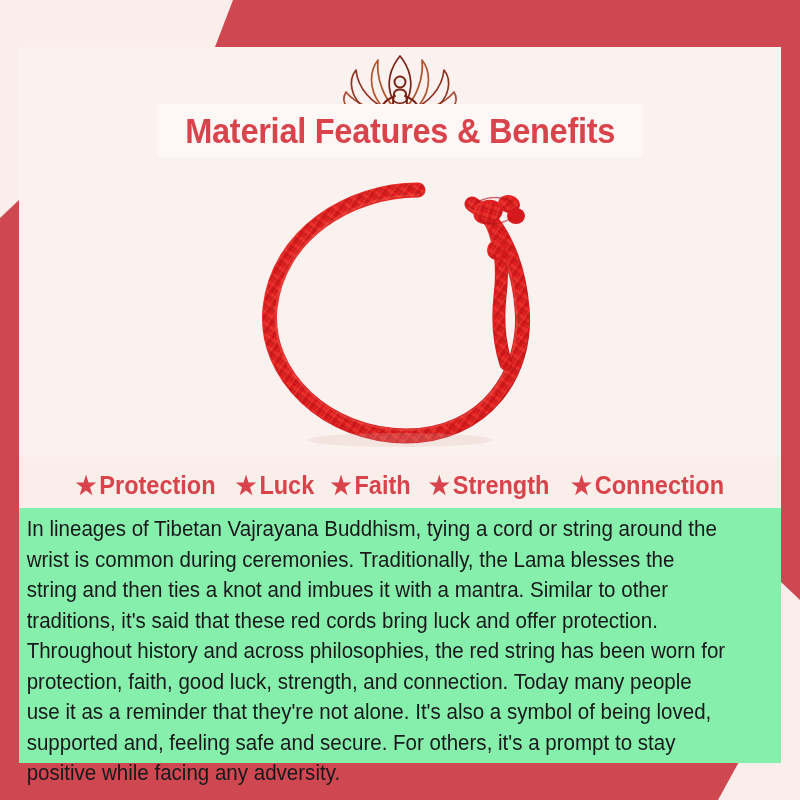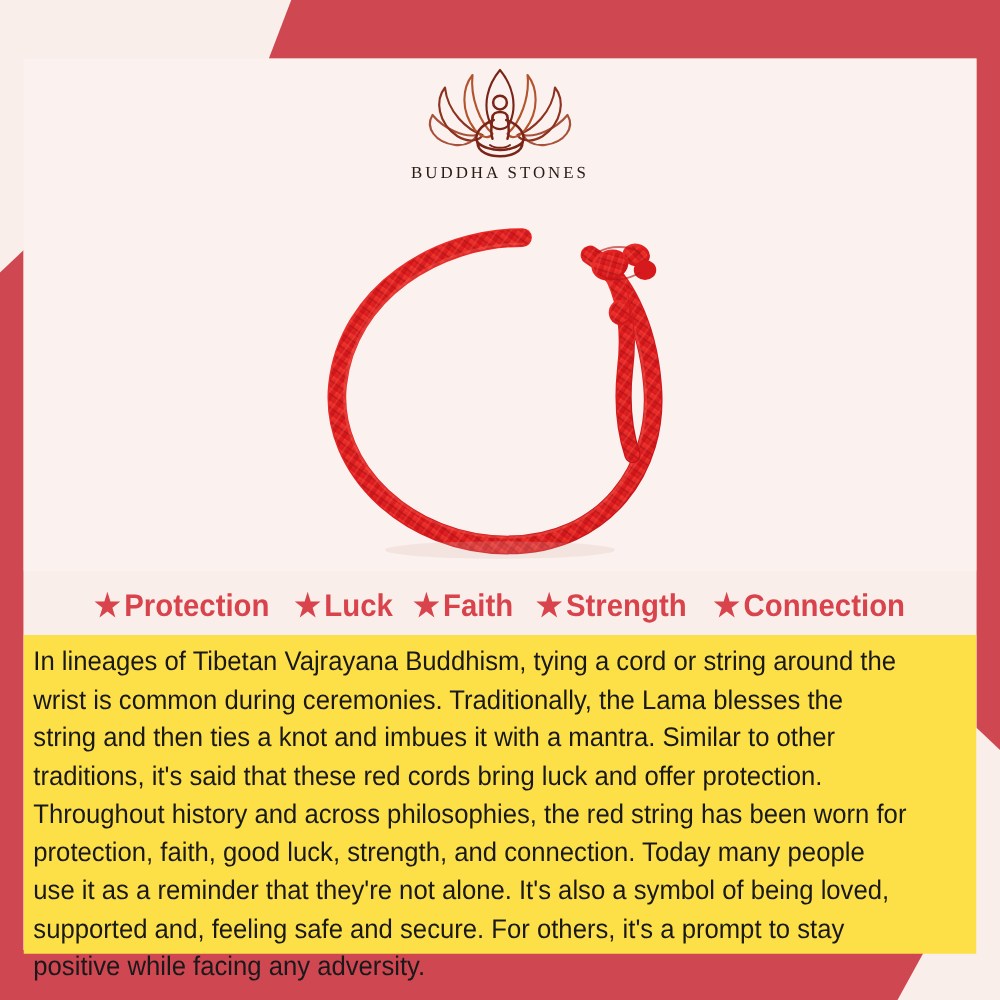--- a/index.html
+++ b/index.html
@@ -186,21 +186,21 @@
     margin-left: 12px;
   }
 
   
   #body-panel {
     position: absolute;
     top: 508px;
     left: 19px;
     width: 762px;
     height: 255px;
-    background: #fde047;
+    background: #86efac;
   }
 
   #body-text {
     margin: 0;
     padding: 6px 18px 0 8px;
     font-size: 21.5px;
     line-height: 30.5px;
     color: #19191b;
     font-weight: 400;
     transform: scaleX(0.955);
@@ -247,20 +247,23 @@
         <path d="M71 42 C82 46, 87 54, 84 60" stroke="#7a2418" stroke-width="2"></path>
 
         <path d="M48 60 C48 68, 58 71, 66 71 C74 71, 84 68, 84 60 C80 64, 72 66, 66 66 C60 66, 52 64, 48 60 Z" stroke="#7a2418" stroke-width="2"></path>
 
         <path d="M58 62 C62 65, 70 65, 74 62" stroke="#7a2418" stroke-width="1.6"></path>
       </g>
     </svg>
     <span id="logo-wordmark">BUDDHA STONES</span>
   </div>
 
+  <div id="title-plate">
+    <span id="page-title">Material Features &amp; Benefits</span>
+  </div>
 
   <div id="product-image-wrap">
     <svg width="320" height="290" viewBox="0 0 320 290">
       <defs>
         <linearGradient id="cordGrad" x1="0" y1="0" x2="1" y2="1">
           <stop offset="0%" stop-color="#ef3c34"></stop>
           <stop offset="45%" stop-color="#e01f20"></stop>
           <stop offset="100%" stop-color="#c21217"></stop>
         </linearGradient>
         <pattern id="braid" width="9" height="9" patternUnits="userSpaceOnUse" patternTransform="rotate(35)">

